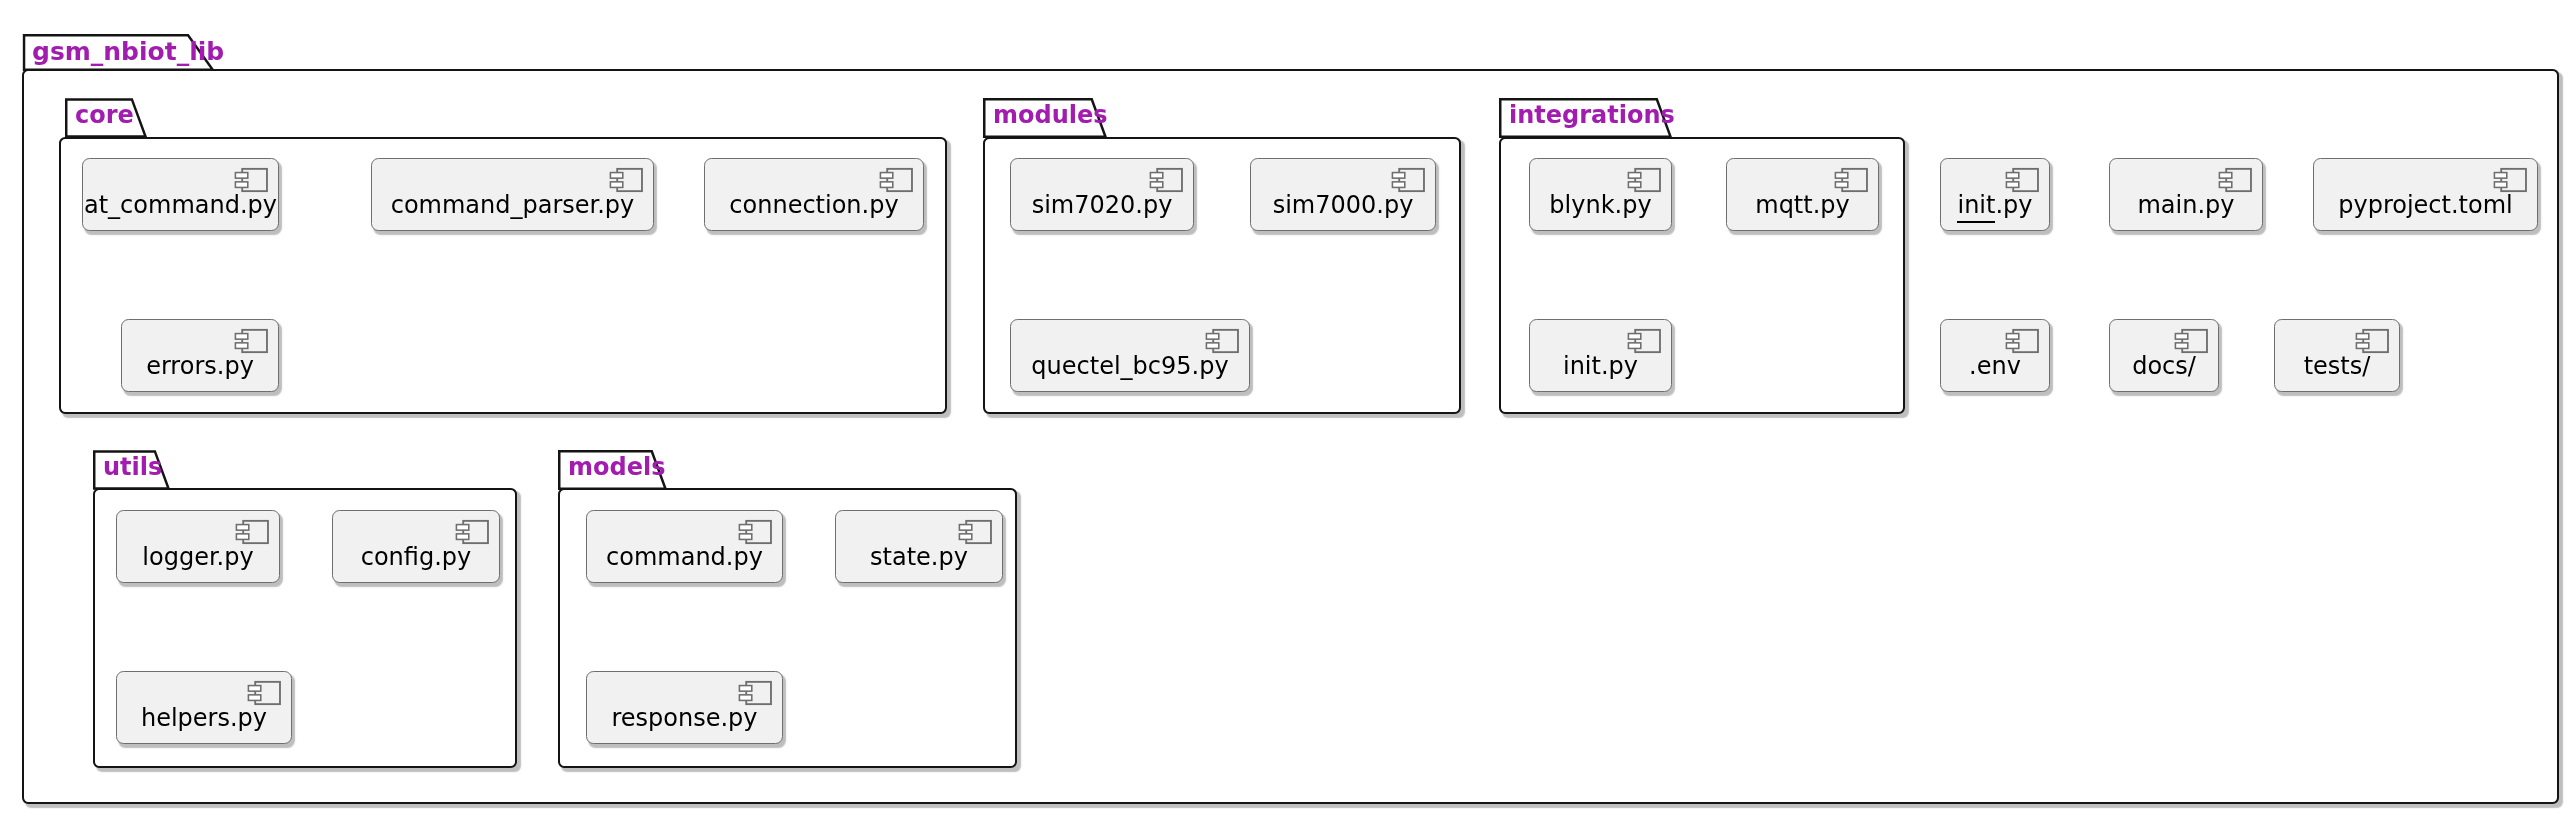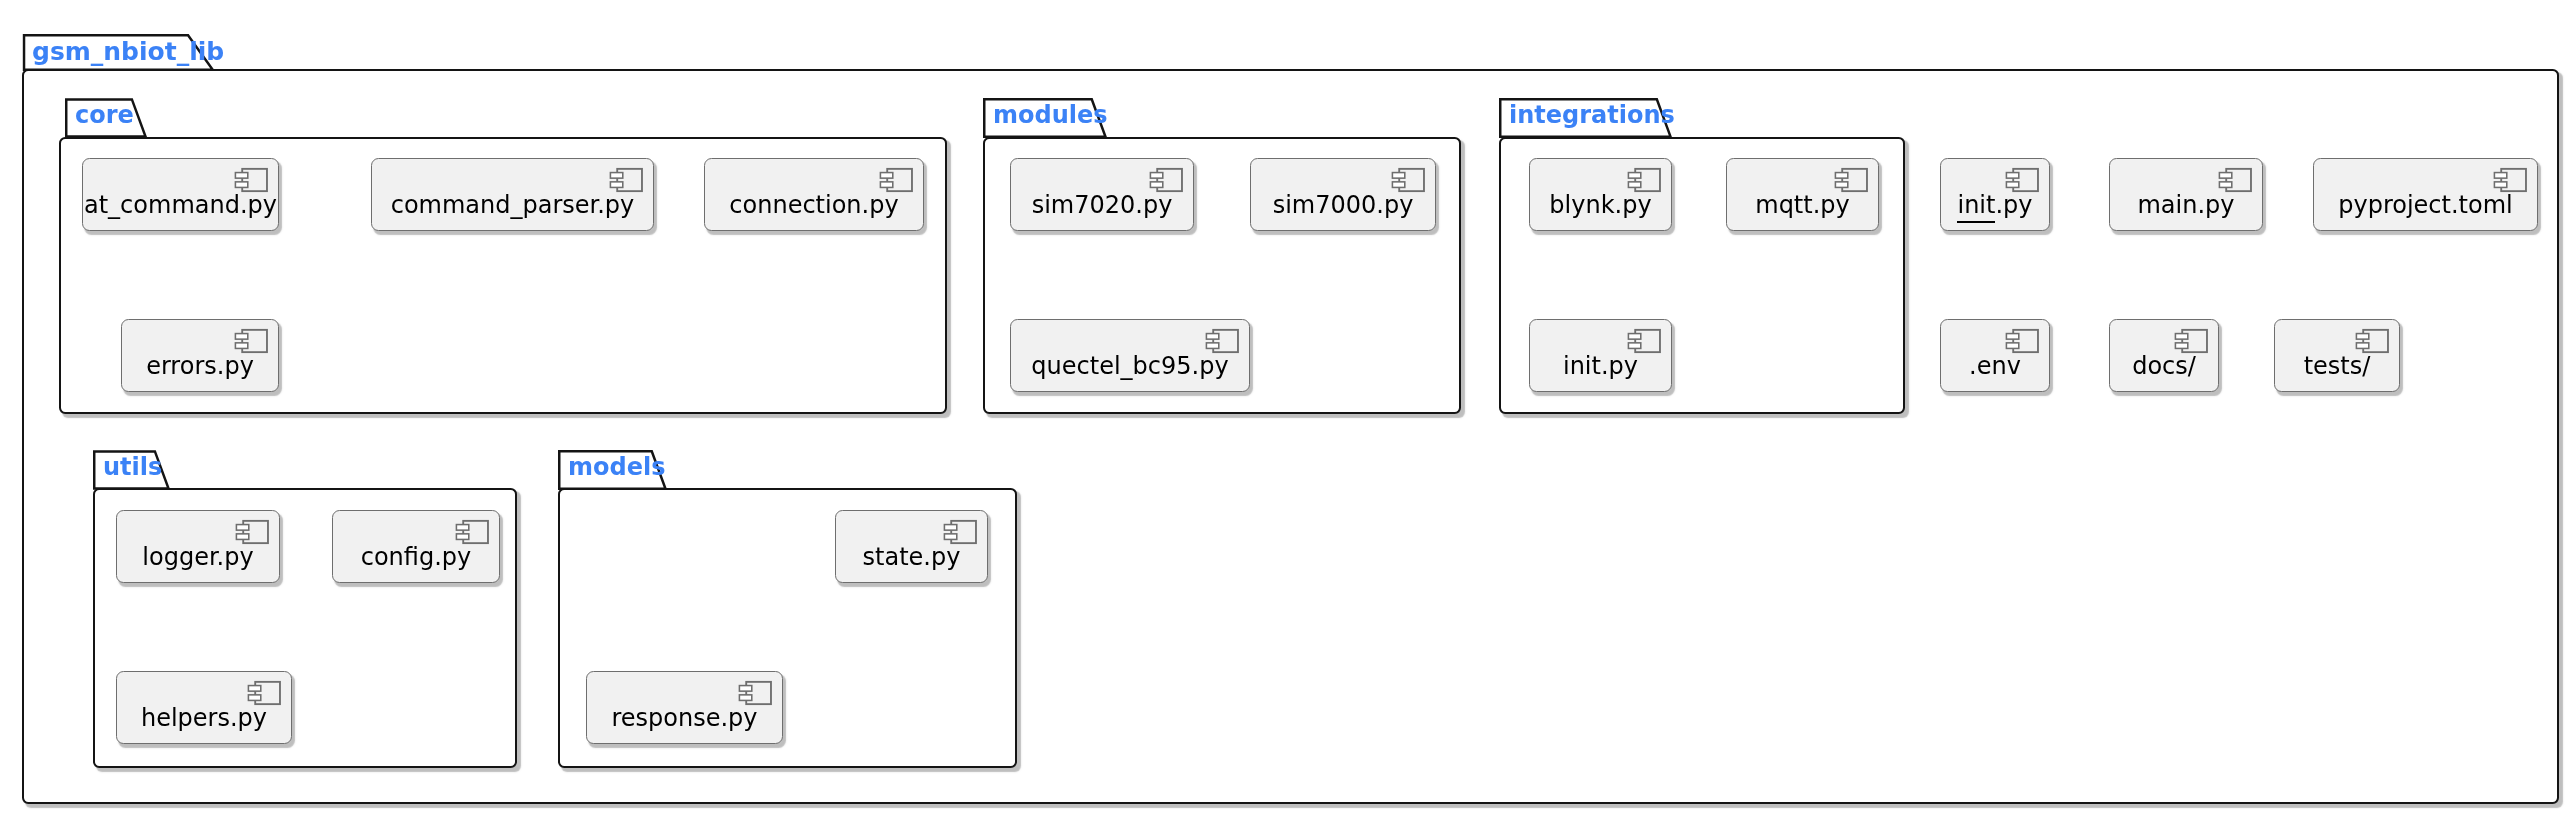--- a/index.html
+++ b/index.html
@@ -27,21 +27,21 @@
     stroke:#141414;
     stroke-width:4;
     stroke-linejoin:miter;
   }
   .tab-label{
     position:absolute;
     left:10px;top:0;
     line-height:35px;
     font-size:24px;
     font-weight:bold;
-    color:#3b82f6;
+    color:#a21caf;
     white-space:nowrap;
   }
   .tab-label.outer{font-size:25px;line-height:36px;}
   
   .component{
     position:absolute;
     height:73px;
     background:#F1F1F1;
     border:1.9px solid #6E6E6E;
     border-radius:7.5px;
@@ -270,21 +270,29 @@
   </div>
 
   <div class="pkg-body" style="left:558px;top:488px;width:459px;height:280px;"></div>
   <div class="tab" style="left:558px;top:450px;">
     <svg width="110" height="40" viewBox="0 0 176 64">
       <polygon points="2,2 150,2 172,62 2,62"></polygon>
     </svg>
     <span class="tab-label">models</span>
   </div>
 
-  <div class="component" style="left:835px;top:510px;width:153px;">
+  <div class="component" style="left:586px;top:510px;width:197px;">
+    <svg class="cicon" width="35" height="26" viewBox="0 0 56 42">
+      <rect x="13" y="3" width="40" height="36" fill="none" stroke-width="3"></rect>
+      <rect x="2" y="9" width="20" height="9" fill="#ffffff" stroke-width="2.5"></rect>
+      <rect x="2" y="24" width="20" height="9" fill="#ffffff" stroke-width="2.5"></rect>
+    </svg>
+    <span class="clabel">command.py</span>
+  </div>
+  <div class="component" style="left:835px;top:510px;width:168px;">
     <svg class="cicon" width="35" height="26" viewBox="0 0 56 42">
       <rect x="13" y="3" width="40" height="36" fill="none" stroke-width="3"></rect>
       <rect x="2" y="9" width="20" height="9" fill="#ffffff" stroke-width="2.5"></rect>
       <rect x="2" y="24" width="20" height="9" fill="#ffffff" stroke-width="2.5"></rect>
     </svg>
     <span class="clabel">state.py</span>
   </div>
   <div class="component" style="left:586px;top:671px;width:197px;">
     <svg class="cicon" width="35" height="26" viewBox="0 0 56 42">
       <rect x="13" y="3" width="40" height="36" fill="none" stroke-width="3"></rect>

